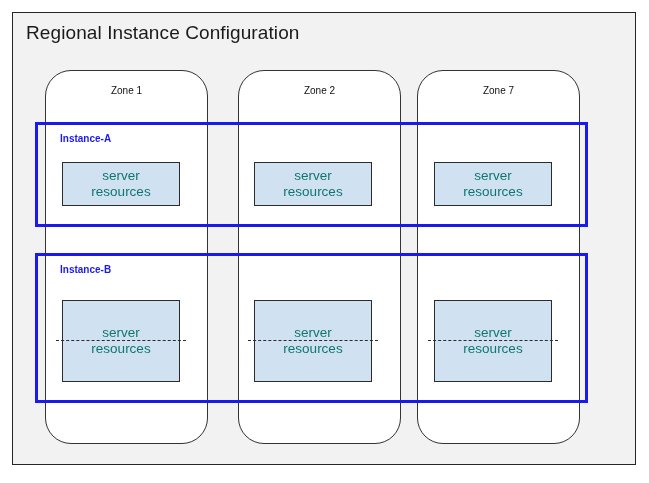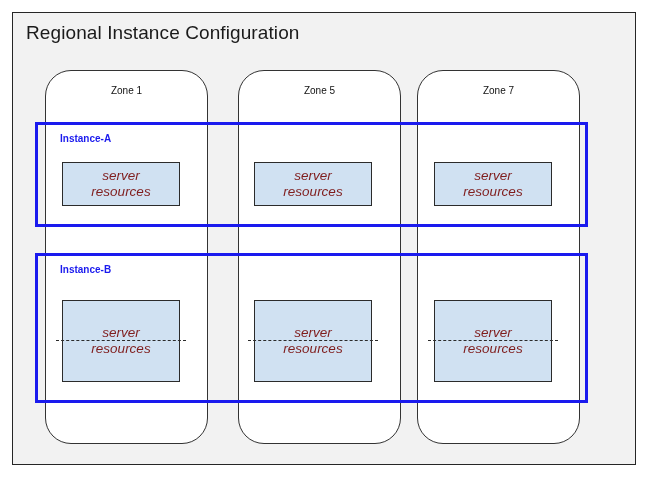--- a/index.html
+++ b/index.html
@@ -93,23 +93,22 @@
   .srv {
     position: absolute;
     background: #d0e1f2;
     border: 1.2px solid #2b2b2b;
     box-sizing: border-box;
     display: flex;
     flex-direction: column;
     align-items: center;
     justify-content: center;
     font-size: 13.5px;
-    color: #7f1d1d;
+    color: #0f766e;
     line-height: 1.16;
-    font-style: italic;
   }
 
   
   .srv-a {
     top: 162px;
     width: 118px;
     height: 44px;
   }
   .srv-a-1 { left: 62px; }
   .srv-a-2 { left: 254px; }
@@ -144,21 +143,21 @@
 <div id="canvas">
 
   <div class="region-box"></div>
 
   <div class="region-title">Regional Instance Configuration</div>
 
   <div class="zone zone-1">
     <div class="zone-label">Zone 1</div>
   </div>
   <div class="zone zone-2">
-    <div class="zone-label">Zone 5</div>
+    <div class="zone-label">Zone 2</div>
   </div>
   <div class="zone zone-3">
     <div class="zone-label">Zone 7</div>
   </div>
 
   <div class="instance-band instance-a">
     <div class="instance-label">Instance-A</div>
   </div>
 
   <div class="srv srv-a srv-a-1">

